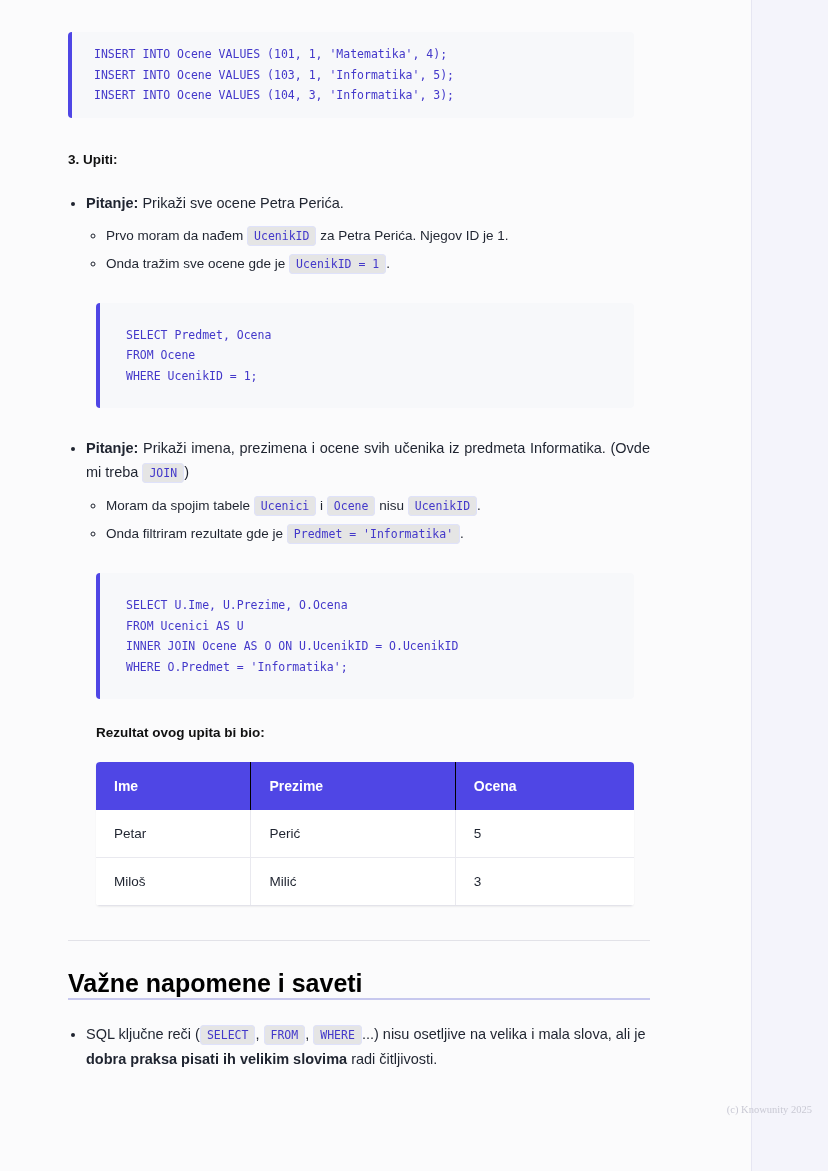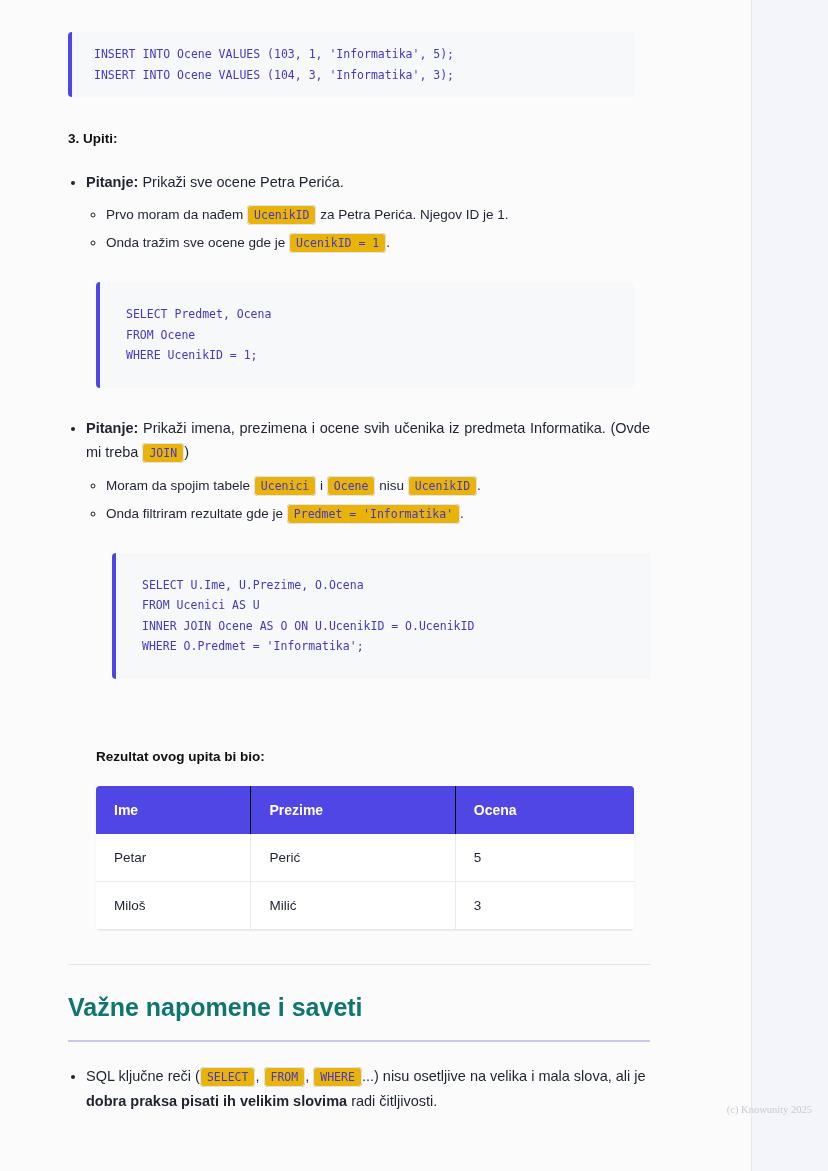--- a/index.html
+++ b/index.html
@@ -57,23 +57,23 @@
   
   h3.sec {
     font-size: 13.5px;
     font-weight: bold;
     color: #111;
     margin: 0;
   }
   h2.big {
     font-size: 25px;
     font-weight: bold;
-    color: #0f766e;
-    margin: 0;
-    padding-bottom: 18px;
+    color: #000000;
+    margin: 0;
+    padding-bottom: 0;
     border-bottom: 2px solid #c7c8ee;
   }
 
   
   ul.lvl1 {
     margin: 0;
     padding-left: 18px;
     list-style: disc;
   }
   ul.lvl1 > li {
@@ -92,21 +92,21 @@
     line-height: 26px;
     color: #1f2430;
     margin-bottom: 2px;
   }
   .qlabel { font-weight: bold; }
   .justified { text-align: justify; }
 
   code.inline {
     font-family: "DejaVu Sans Mono", monospace;
     font-size: 11.5px;
-    background: #eab308;
+    background: #e5e5e5;
     border: 1px solid #dfe2fb;
     color: #4338ca;
     border-radius: 4px;
     padding: 2px 6px;
     white-space: nowrap;
   }
 
   
   table.result {
     border-collapse: collapse;
@@ -157,20 +157,21 @@
 </head>
 <body>
 
 <div class="page">
   <div class="right-strip"></div>
 
   <div class="content">
 
     <div style="height:32px"></div>
     <div class="codeblock" style="width:566px;">
+      <div class="line">INSERT INTO Ocene VALUES (101, 1, 'Matematika', 4);</div>
       <div class="line">INSERT INTO Ocene VALUES (103, 1, 'Informatika', 5);</div>
       <div class="line">INSERT INTO Ocene VALUES (104, 3, 'Informatika', 3);</div>
     </div>
 
     <div style="height:34px"></div>
     <h3 class="sec">3. Upiti:</h3>
 
     <div style="height:24px"></div>
     <ul class="lvl1">
       <li>
@@ -209,30 +210,30 @@
           </li>
           <li>
             <span>Onda filtriram rezultate gde je </span><code class="inline">Predmet = 'Informatika'</code><span>.</span>
           </li>
         </ul>
       </li>
     </ul>
 
     <div style="height:22px"></div>
     <div style="padding-left:28px;">
-      <div class="codeblock" style="width:538px; padding:22px 14px 22px 26px;margin-left:16px;">
+      <div class="codeblock" style="width:538px; padding:22px 14px 22px 26px;">
         <div class="line">SELECT U.Ime, U.Prezime, O.Ocena</div>
         <div class="line">FROM Ucenici AS U</div>
         <div class="line">INNER JOIN Ocene AS O ON U.UcenikID = O.UcenikID</div>
         <div class="line">WHERE O.Predmet = 'Informatika';</div>
       </div>
     </div>
 
     <div style="height:26px"></div>
-    <div style="padding-left:28px;margin-top:44px;">
+    <div style="padding-left:28px;">
       <h3 class="sec">Rezultat ovog upita bi bio:</h3>
     </div>
 
     <div style="height:22px"></div>
     <div style="padding-left:28px;">
       <table class="result">
         <thead>
           <tr>
             <th>Ime</th>
             <th>Prezime</th>

